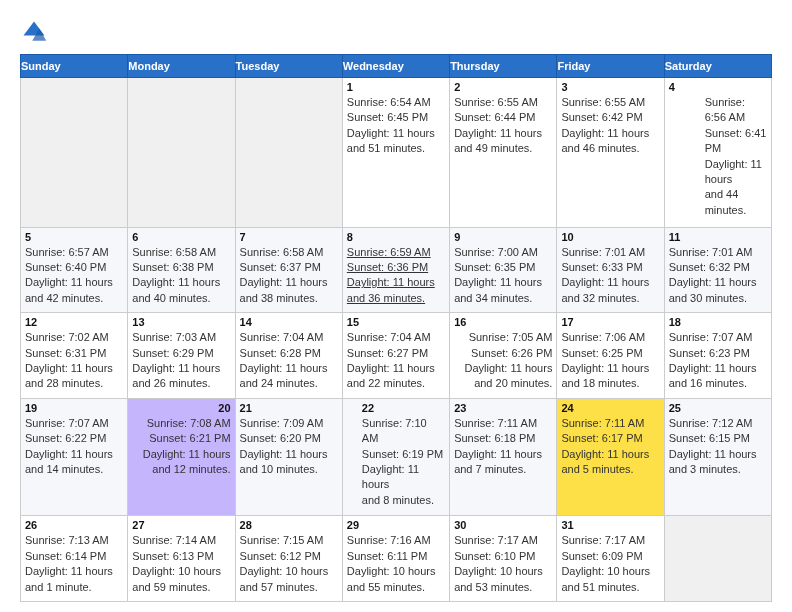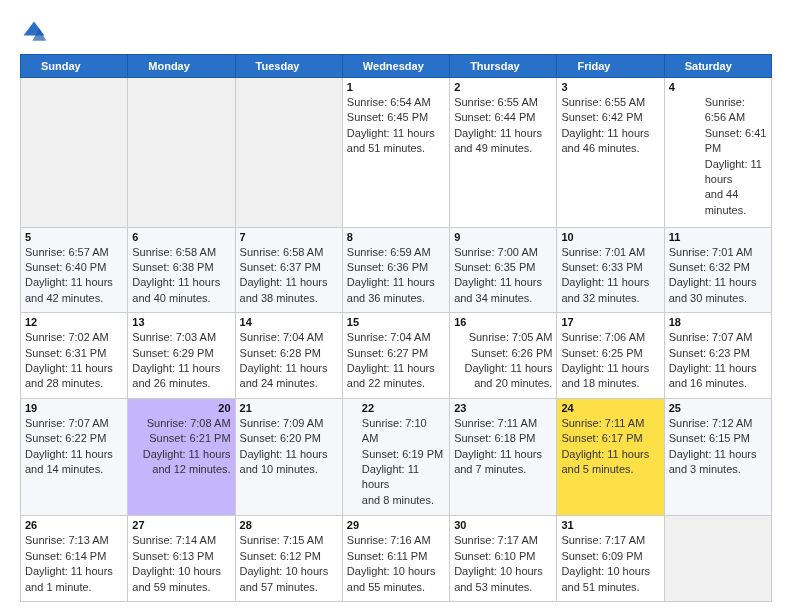--- a/index.html
+++ b/index.html
@@ -56,21 +56,21 @@
       border: 1px solid #ccc;
       border-collapse: collapse;
       width: 100%;
       table-layout: fixed;
     }
     .calendar th {
       background: #2970c8;
       color: #fff;
       font-size: 11px;
       font-weight: bold;
-      padding: 5px 20px;
+      padding: 5px 0;
       text-align: left;
       border: 1px solid #1a5aaa;
     }
     .calendar td {
       vertical-align: top;
       border: 1px solid #ccc;
       padding: 3px 4px;
       font-size: 8.5px;
       color: #333;
       height: 78px;
@@ -177,21 +177,21 @@
           </td>
           <td style="background: rgb(245, 247, 250);">
             <span class="day-num">7</span>
             <div class="day-info" style="white-space: pre-line;">Sunrise: 6:58 AM
 Sunset: 6:37 PM
 Daylight: 11 hours
 and 38 minutes.</div>
           </td>
           <td style="background: rgb(245, 247, 250);">
             <span class="day-num">8</span>
-            <div class="day-info" style="white-space: pre-line;">Sunrise: 6:59 AM
+            <div class="day-info" style="white-space: pre-line; text-decoration: underline;">Sunrise: 6:59 AM
 Sunset: 6:36 PM
 Daylight: 11 hours
 and 36 minutes.</div>
           </td>
           <td style="background: rgb(245, 247, 250);">
             <span class="day-num">9</span>
             <div class="day-info" style="white-space: pre-line;">Sunrise: 7:00 AM
 Sunset: 6:35 PM
 Daylight: 11 hours
 and 34 minutes.</div>

